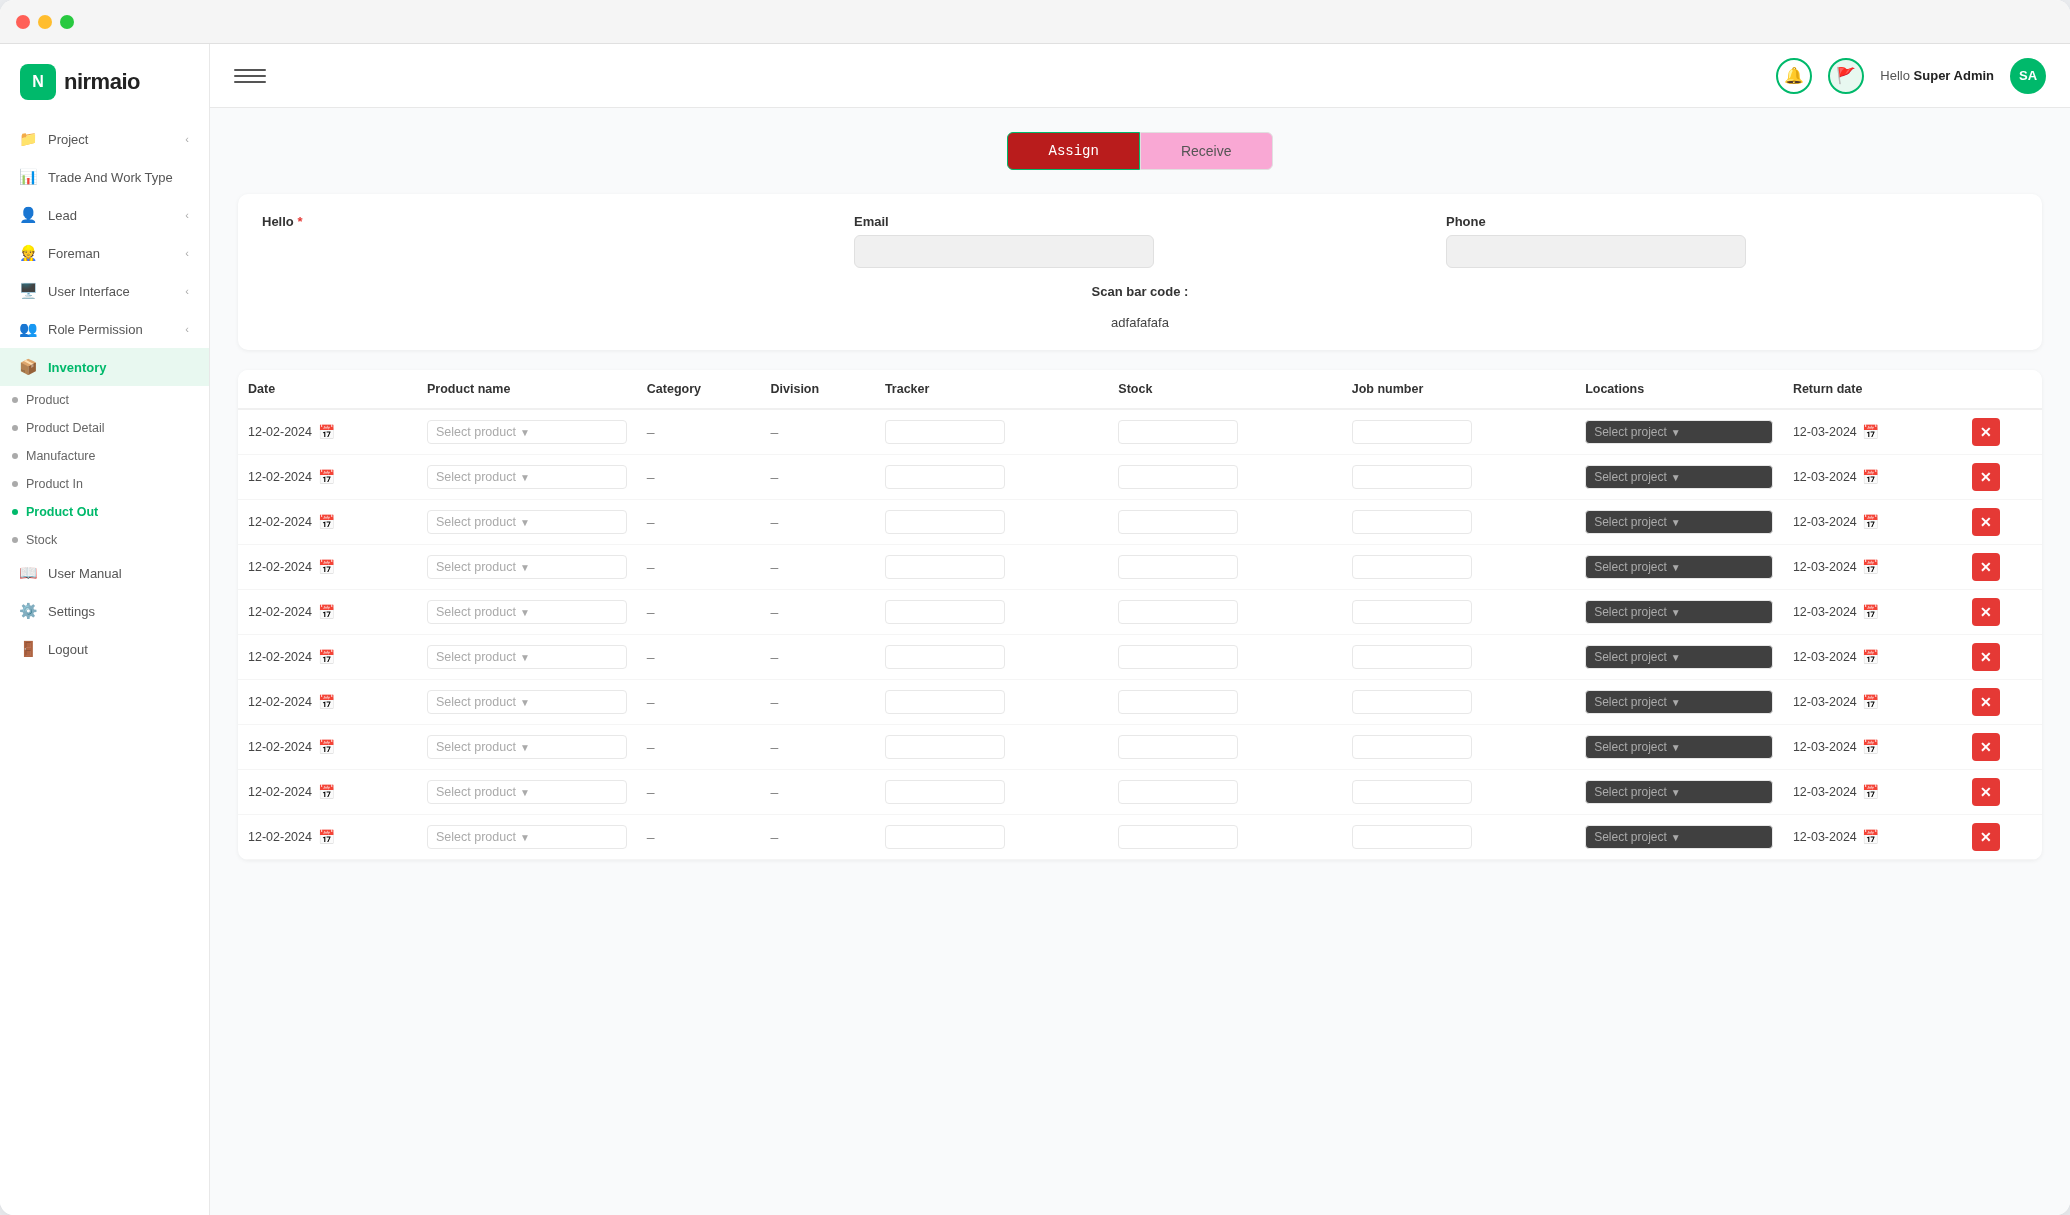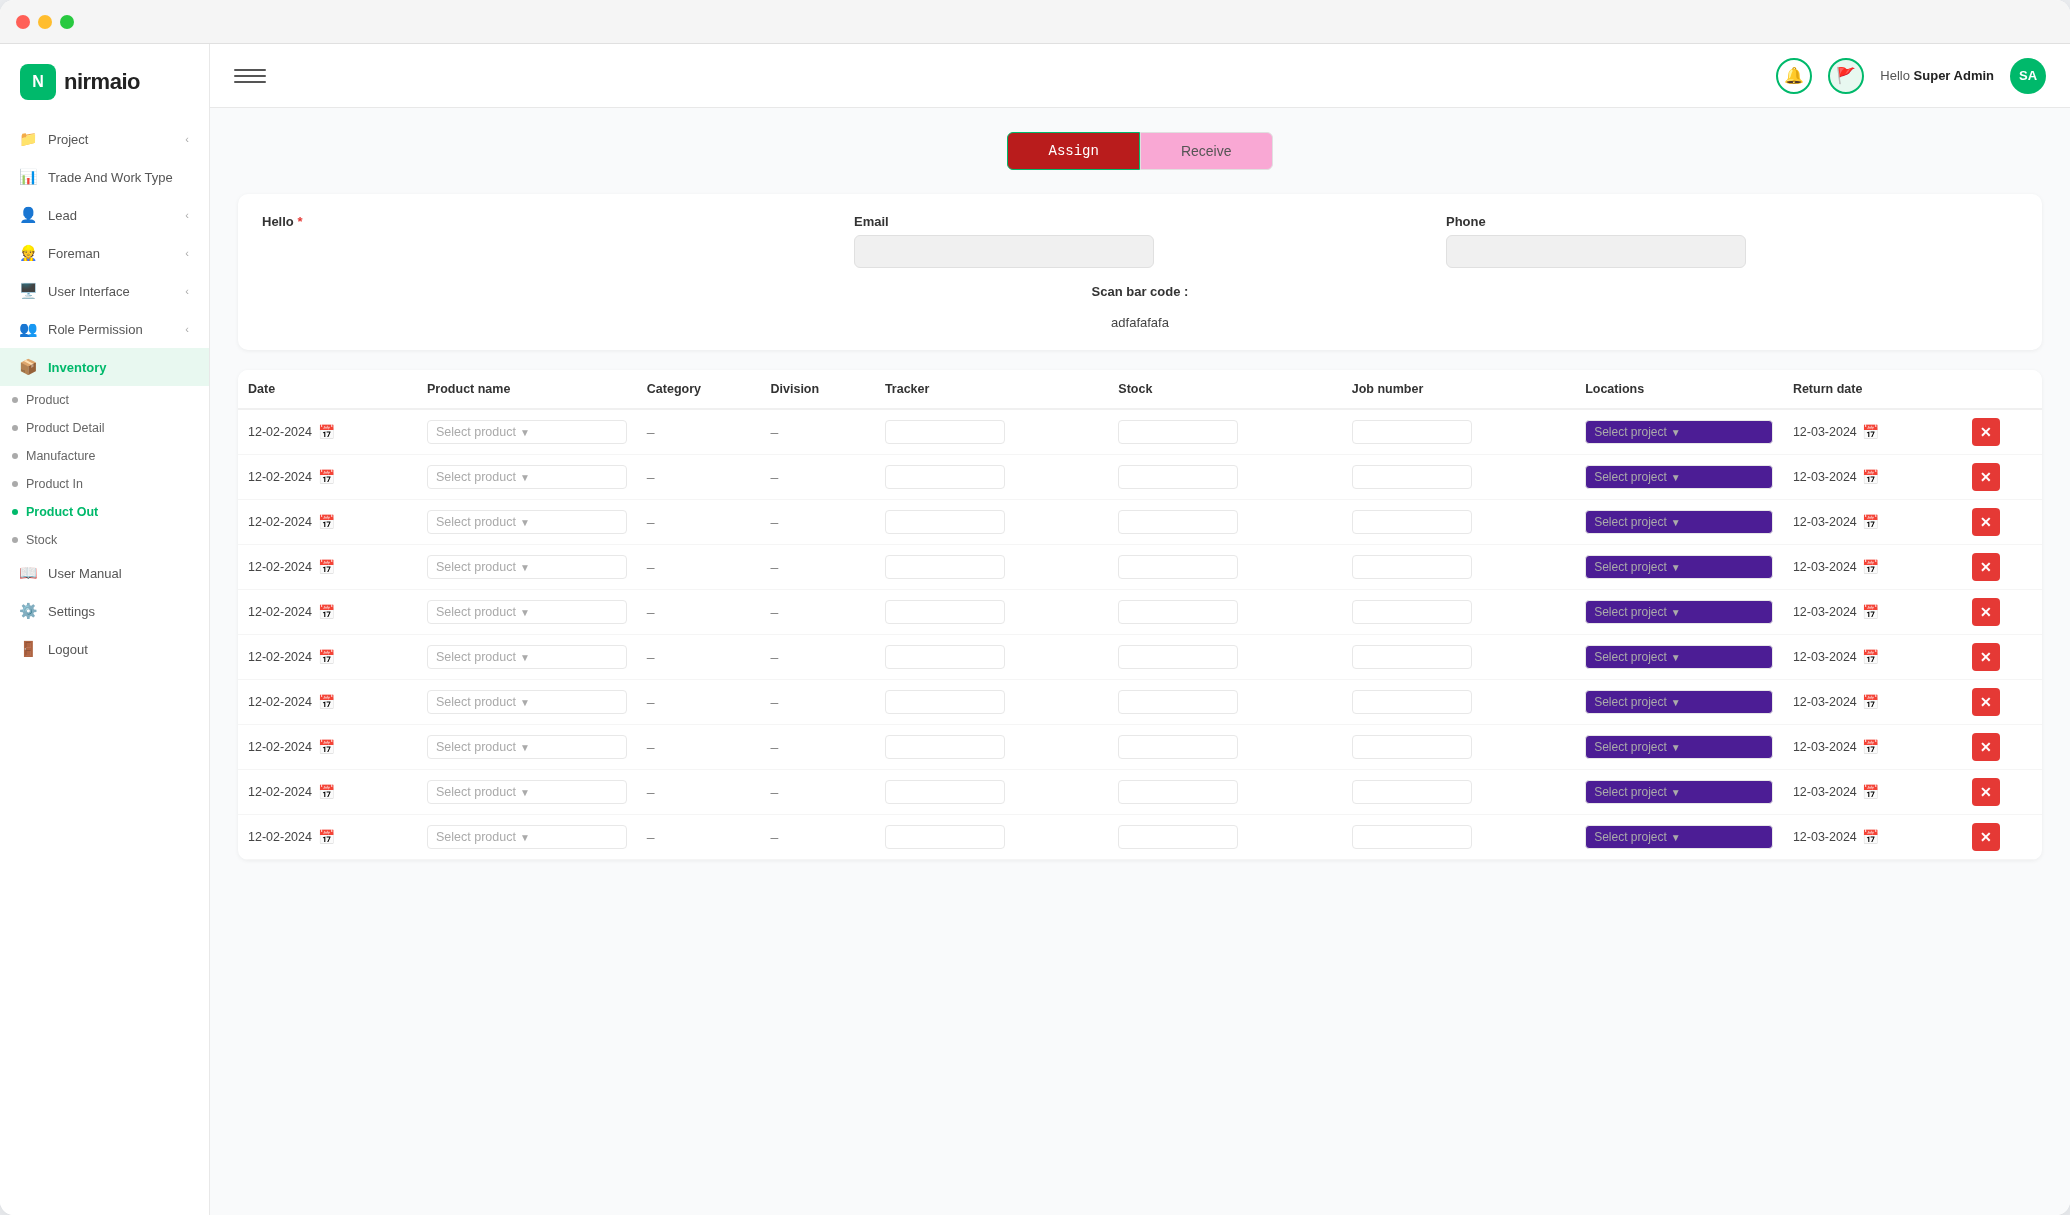--- a/index.html
+++ b/index.html
@@ -80,21 +80,21 @@
     table { width: 100%; border-collapse: collapse; }
     thead th { background: #fff; font-size: 12.5px; font-weight: 700; color: #333; padding: 12px 10px; text-align: left; border-bottom: 2px solid #f0f0f0; white-space: nowrap; }
     tbody tr { border-bottom: 1px solid #f5f5f5; }
     tbody td { padding: 8px 10px; font-size: 12.5px; color: #444; vertical-align: middle; }
 
     .date-cell { display: flex; align-items: center; gap: 6px; white-space: nowrap; }
     .cal-icon { color: #aaa; font-size: 14px; cursor: pointer; }
     .product-select { display: flex; align-items: center; gap: 4px; color: #aaa; font-size: 12.5px; border: 1px solid #e8e8e8; border-radius: 4px; padding: 4px 8px; background: #fff; cursor: pointer; white-space: nowrap; }
     .product-select .arr { font-size: 10px; }
     .dash-cell { color: #888; font-size: 14px; }
-    .project-select { display: flex; align-items: center; gap: 4px; color: #aaa; font-size: 12px; border: 1px solid #e8e8e8; border-radius: 4px; padding: 4px 8px; background: #4c1d95; cursor: pointer; white-space: nowrap; }
+    .project-select { display: flex; align-items: center; gap: 4px; color: #aaa; font-size: 12px; border: 1px solid #e8e8e8; border-radius: 4px; padding: 4px 8px; background: #404040; cursor: pointer; white-space: nowrap; }
     .delete-btn { width: 28px; height: 28px; background: #e53935; border: none; border-radius: 4px; color: white; cursor: pointer; display: flex; align-items: center; justify-content: center; font-size: 14px; font-weight: bold; }
 
     
     .top-nav { flex: 1; }
   </style>
 </head>
 <body>
 
 <div class="window">
 

